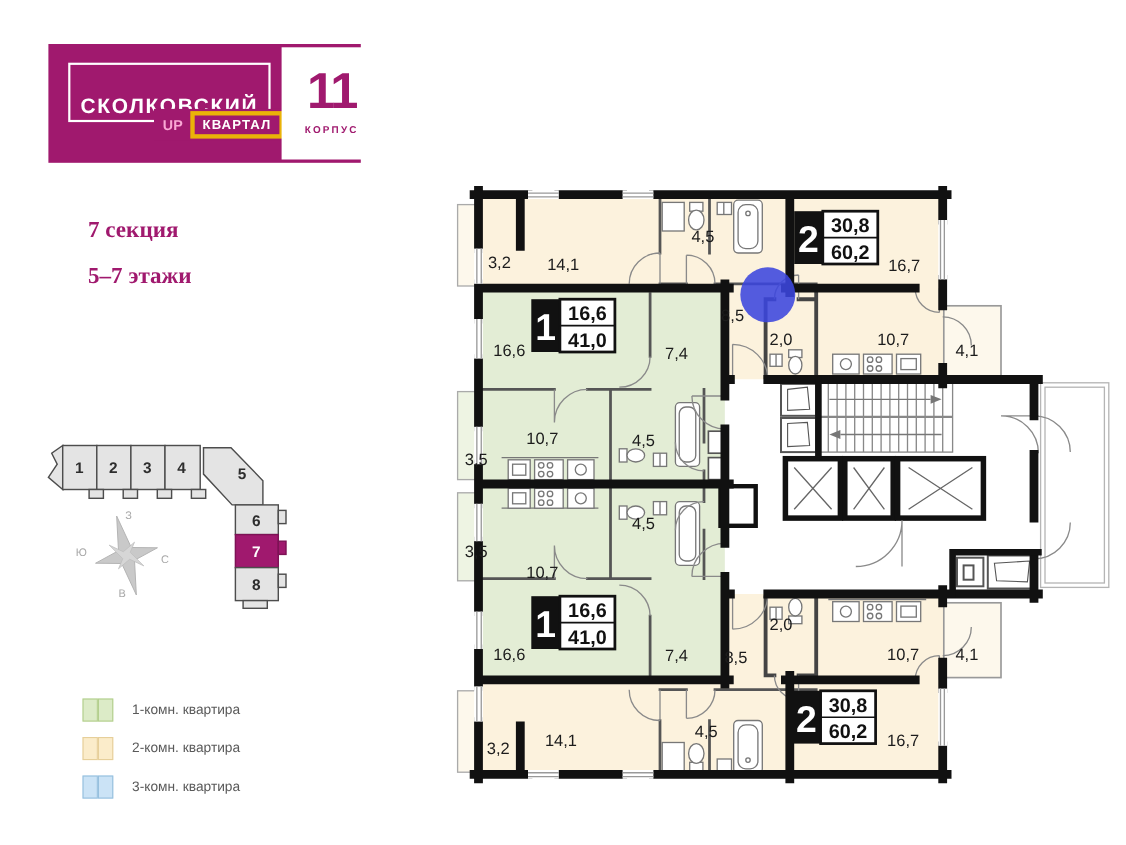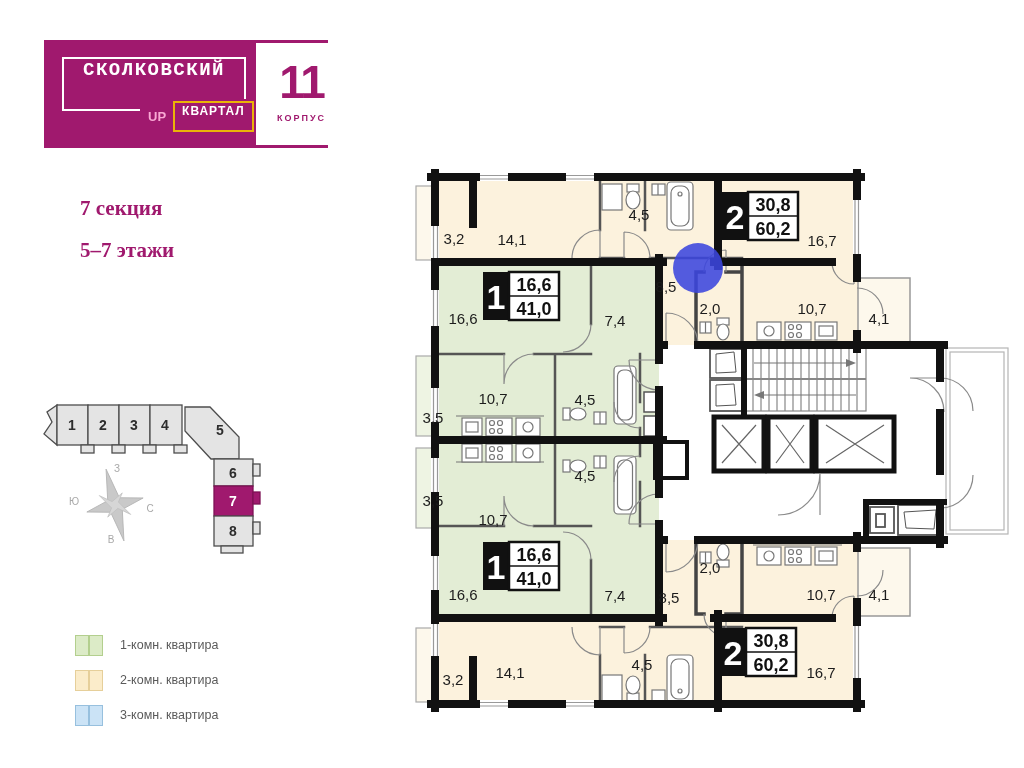--- a/index.html
+++ b/index.html
@@ -1,27 +1,27 @@
 <!DOCTYPE html>
 <html><head>
 <meta charset="utf-8">
 <style>
   html,body{margin:0;padding:0;}
   body{width:1024px;height:768px;background:#ffffff;position:relative;overflow:hidden;
        font-family:"Liberation Sans","DejaVu Sans",sans-serif;}
   
   .logo{position:absolute;left:44px;top:40px;width:284px;height:108px;background:#a0196e;}
   .logo .brand-box{position:absolute;left:18px;top:17px;width:180px;height:50px;
-       border:2.5px solid #fff;display:flex;align-items:flex-start;justify-content:center;font-family:Liberation Mono, monospace;}
+       border:2.5px solid #fff;display:flex;align-items:flex-end;justify-content:center;}
   .logo .brand{color:#fff;font-weight:bold;font-size:19px;letter-spacing:1.5px;}
   .logo .up-row{position:absolute;left:96px;top:59px;display:flex;align-items:center;
        background:#a0196e;padding:2px 0 2px 8px;}
   .logo .up{color:#f9a8d4;font-weight:bold;font-size:13px;margin-right:7px;}
-  .logo .kvartal{border:2px solid #eab308;color:#fff;font-weight:bold;font-size:12px;
-       letter-spacing:1px;padding:1px 7px 12px 7px;}
+  .logo .kvartal{border:4px solid #eab308;color:#fff;font-weight:bold;font-size:12px;
+       letter-spacing:1px;padding:1px 7px 2px 7px;}
   .logo .num-panel{position:absolute;left:212px;top:3px;width:91px;height:102px;background:#fff;
        display:flex;flex-direction:column;align-items:center;}
   .logo .num{color:#a0196e;font-size:46px;font-weight:bold;line-height:1;margin-top:16px;letter-spacing:-2px;}
   .logo .korpus{color:#a0196e;font-size:9px;font-weight:bold;letter-spacing:2px;margin-top:8px;}
   
   .sec-title{position:absolute;left:80px;color:#a0196e;font-size:21px;font-weight:bold;font-family:Liberation Serif, serif;}
   .sec-title.t1{top:196px;} .sec-title.t2{top:238px;}
   
   .legend{position:absolute;left:75px;top:634px;}
   .legend .row{display:flex;align-items:center;height:22px;margin-bottom:13px;text-align:center;}

